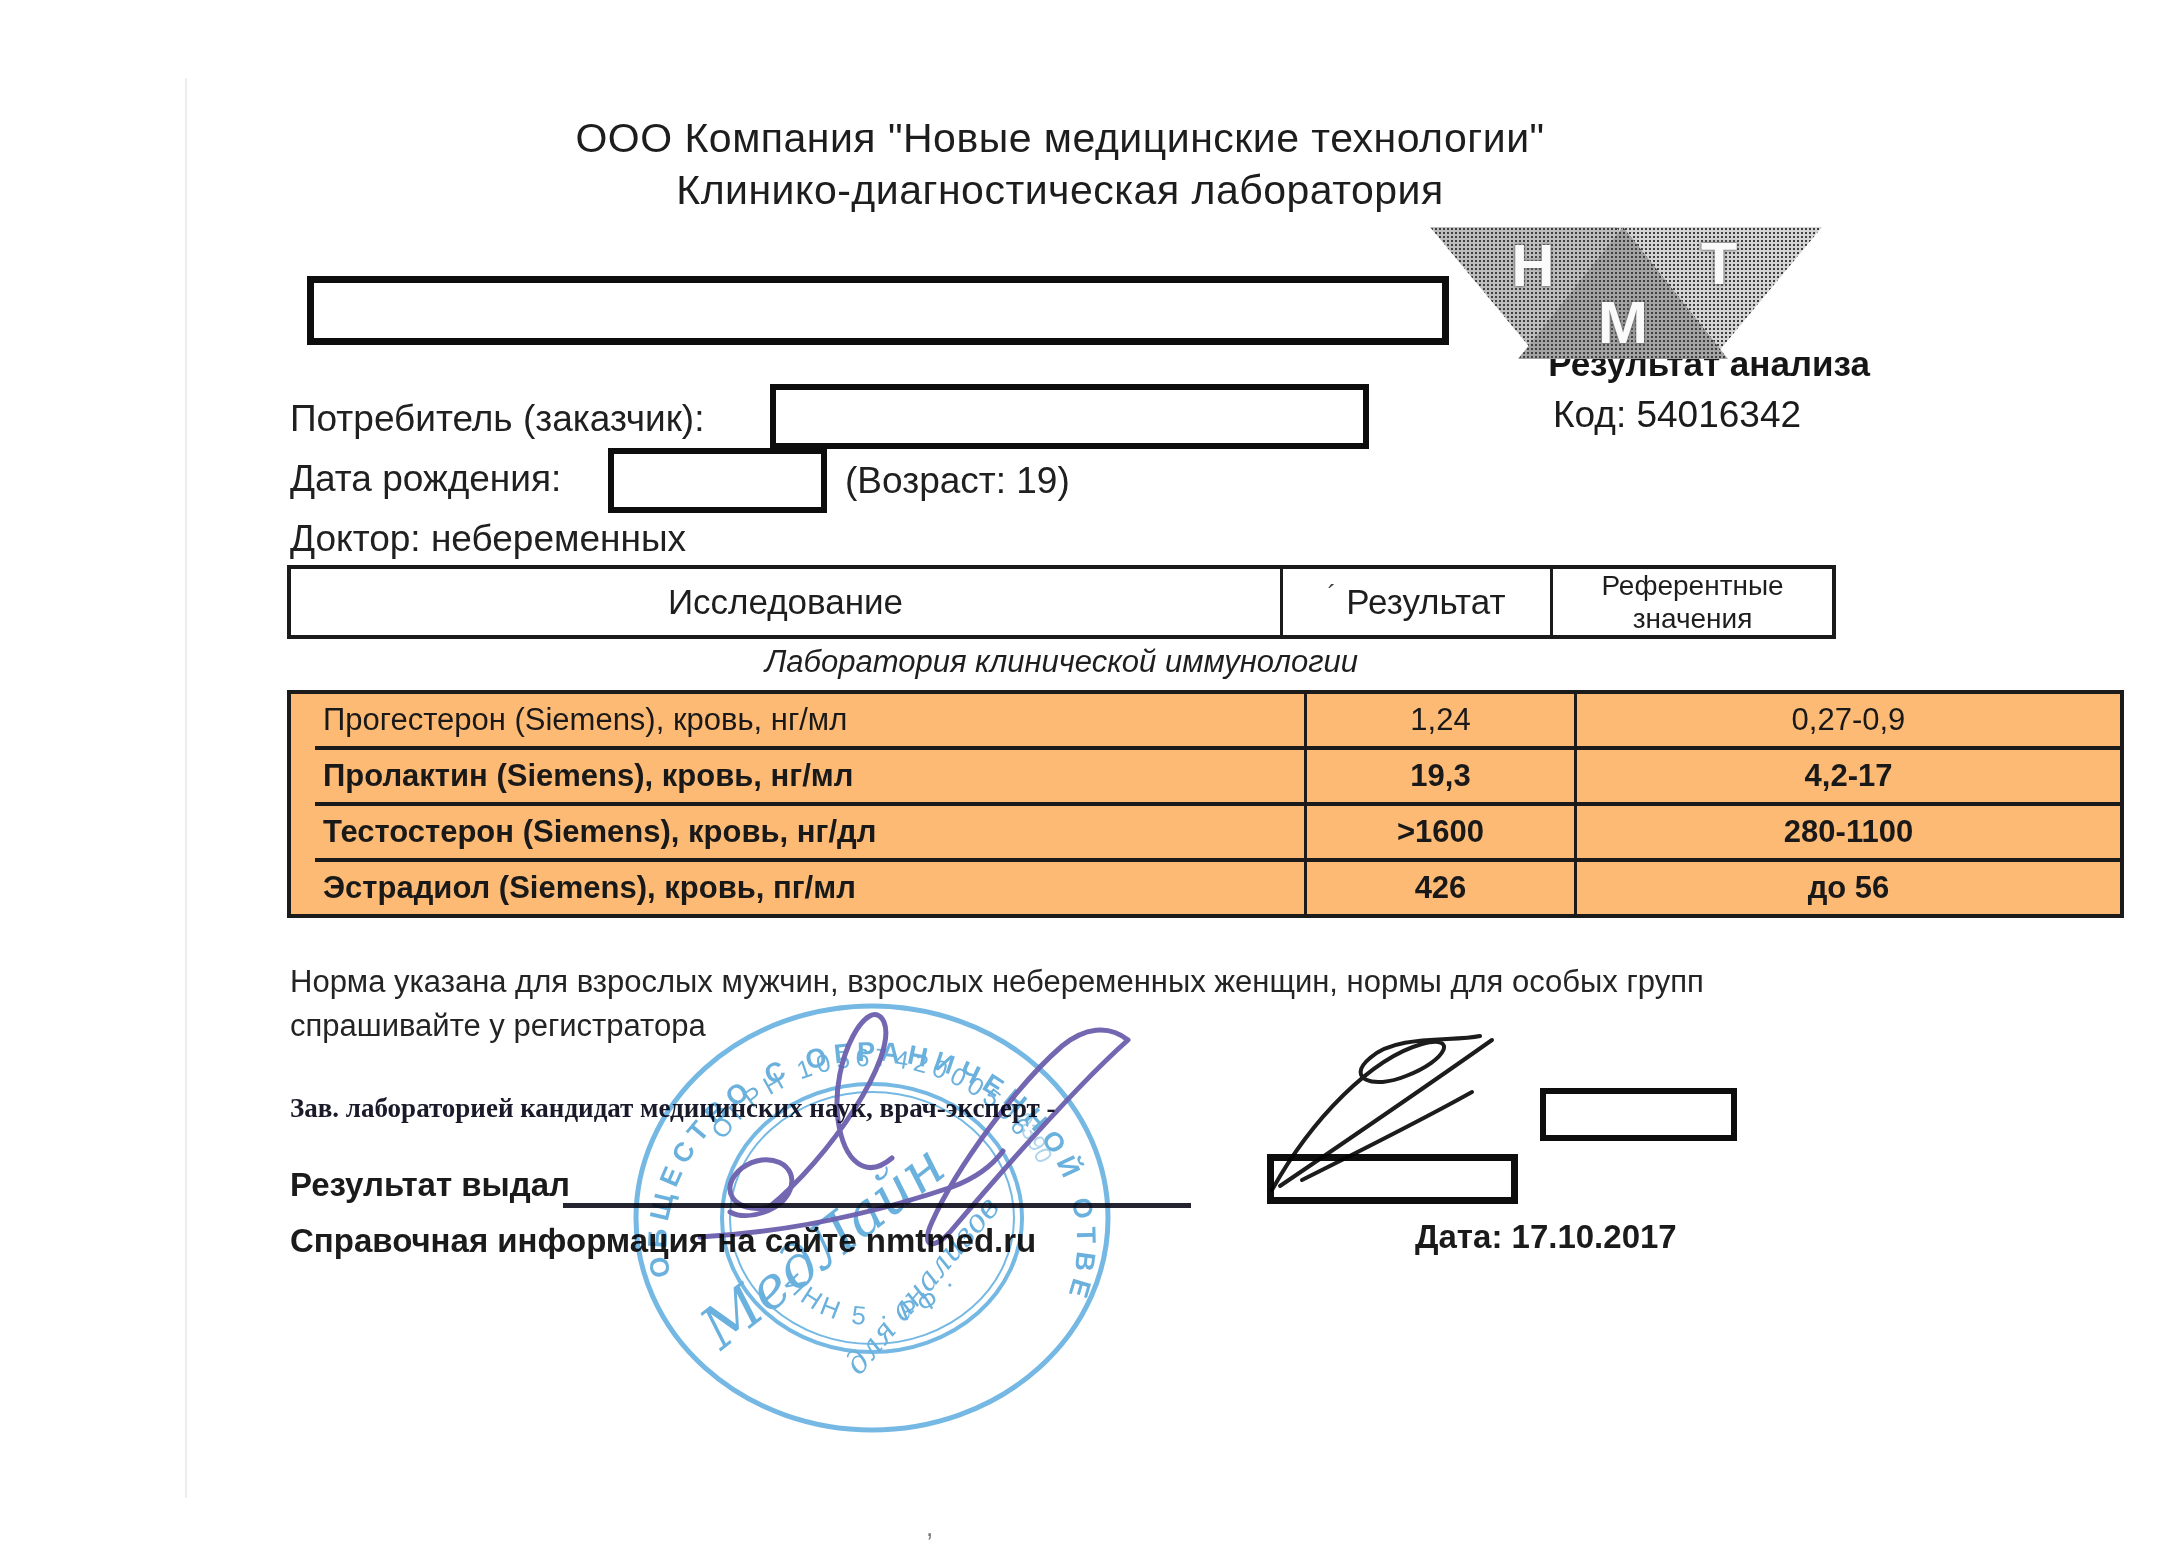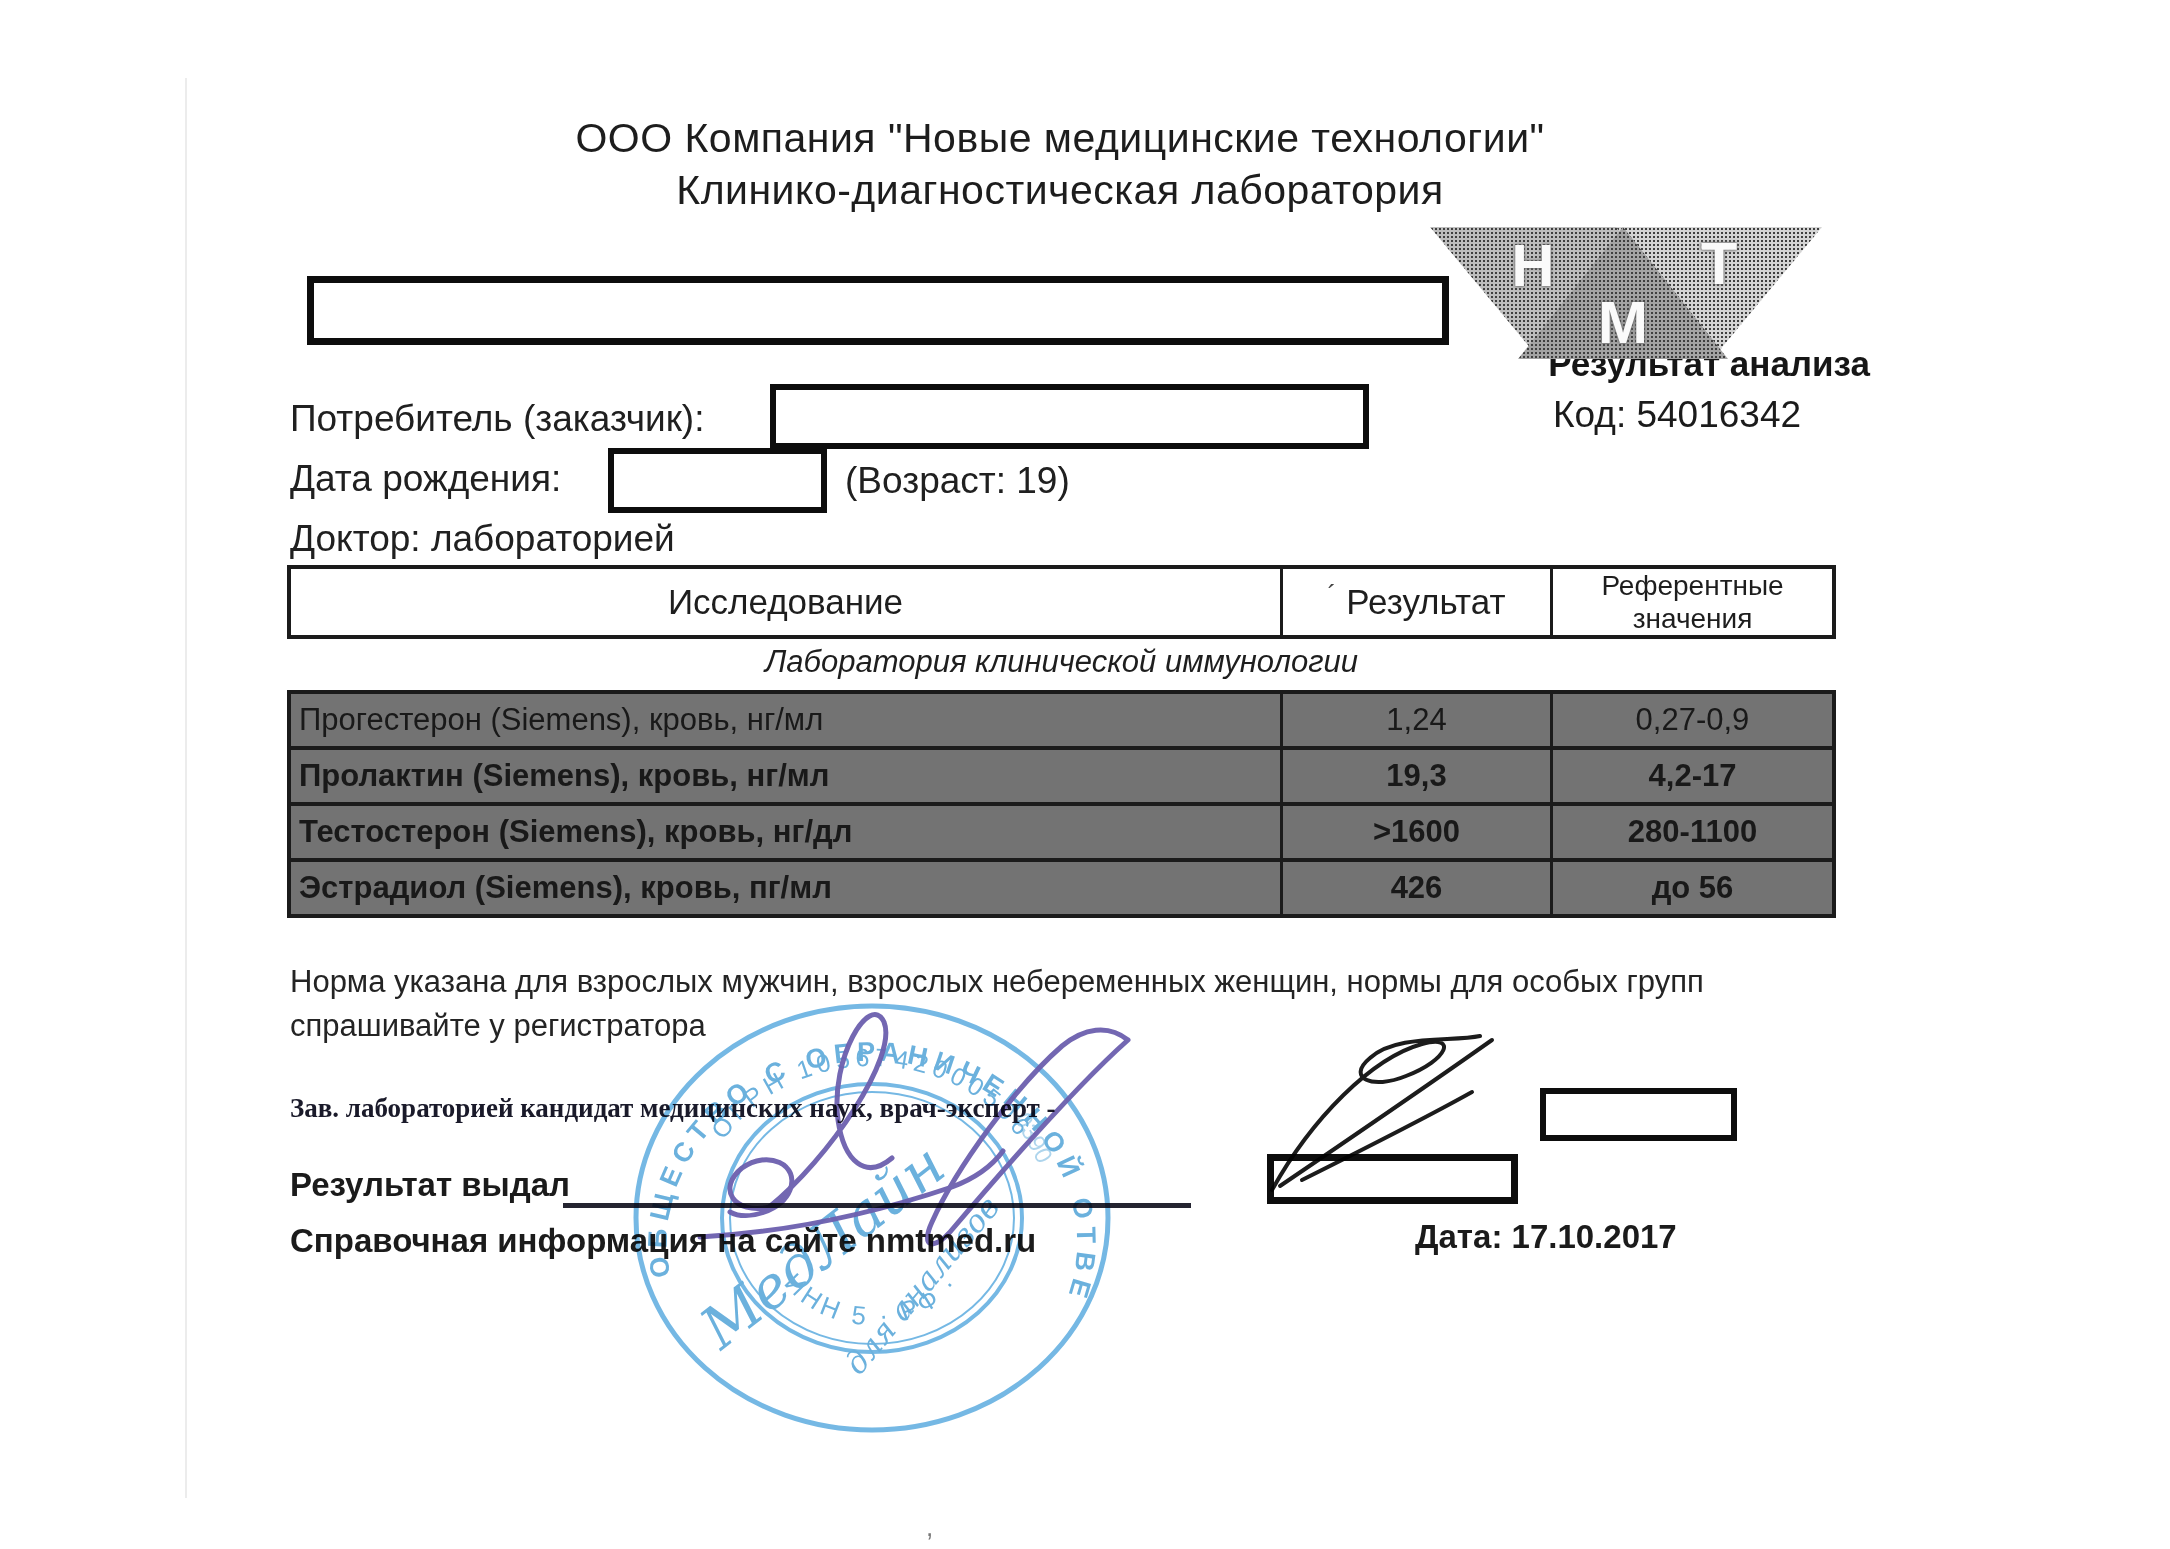--- a/index.html
+++ b/index.html
@@ -43,21 +43,21 @@
   .thead{left:287px;top:565px;width:1549px;height:74px;border:4px solid #1b1b1b;box-sizing:border-box;
          display:grid;grid-template-columns:989px 270px auto;background:#fff;}
   .thead .cell{display:flex;align-items:center;justify-content:center;border-left:3px solid #1b1b1b;}
   .thead .cell:first-child{border-left:none;}
   .th-study{font-size:35px;color:#1e1e1e;}
   .th-result{font-size:35px;color:#1e1e1e;}
   .tick{font-size:26px;margin-right:10px;color:#444;transform:translateY(-8px);}
   .th-ref{font-size:28px;line-height:33px;text-align:center;color:#1e1e1e;}
   .section-line{left:287px;top:644px;width:1549px;text-align:center;font-style:italic;
                 font-size:31px;color:#1e1e1e;}
-  .tbody{left:287px;top:690px;width:1549px;border:4px solid #1b1b1b;box-sizing:border-box;background:#737373;}
+  .tbody{left:287px;top:690px;width:1837px;border:4px solid #1b1b1b;box-sizing:border-box;background:#fdba74;padding-left:24px;}
   .trow{display:grid;grid-template-columns:989px 270px auto;border-top:4px solid #1b1b1b;height:52px;}
   .trow:first-child{border-top:none;}
   .trow .cell{display:flex;align-items:center;border-left:3px solid #1b1b1b;font-size:31px;color:#191919;}
   .trow .cell:first-child{border-left:none;padding-left:8px;}
   .trow .c-result,.trow .c-ref{justify-content:center;}
   .trow.emph .cell{font-weight:bold;}
 
   
   .note{left:290px;top:960px;width:1560px;font-size:31px;line-height:44px;color:#242424;}
   .lab-head{left:290px;top:1093px;font-family:"Liberation Serif",serif;font-weight:bold;
@@ -103,21 +103,21 @@
   <div class="abs redact box3"></div>
   <div class="abs redact box4"></div>
   <div class="abs redact box5"></div>
 
   <div class="abs report-title">Результат анализа</div>
 
   <div class="abs lbl" style="left:290px;top:398px;">Потребитель (заказчик):</div>
   <div class="abs code">Код: 54016342</div>
   <div class="abs lbl" style="left:290px;top:458px;">Дата рождения:</div>
   <div class="abs lbl" style="left:845px;top:460px;">(Возраст: 19)</div>
-  <div class="abs lbl" style="left:290px;top:518px;">Доктор: лабораторией</div>
+  <div class="abs lbl" style="left:290px;top:518px;">Доктор: небеременных</div>
 
   <div class="abs section-line">Лаборатория клинической иммунологии</div>
 
   <div class="abs thead">
     <div class="cell th-study">Исследование</div>
     <div class="cell">
       <span class="tick">´</span>
       <span class="th-result">Результат</span>
     </div>
     <div class="cell">

